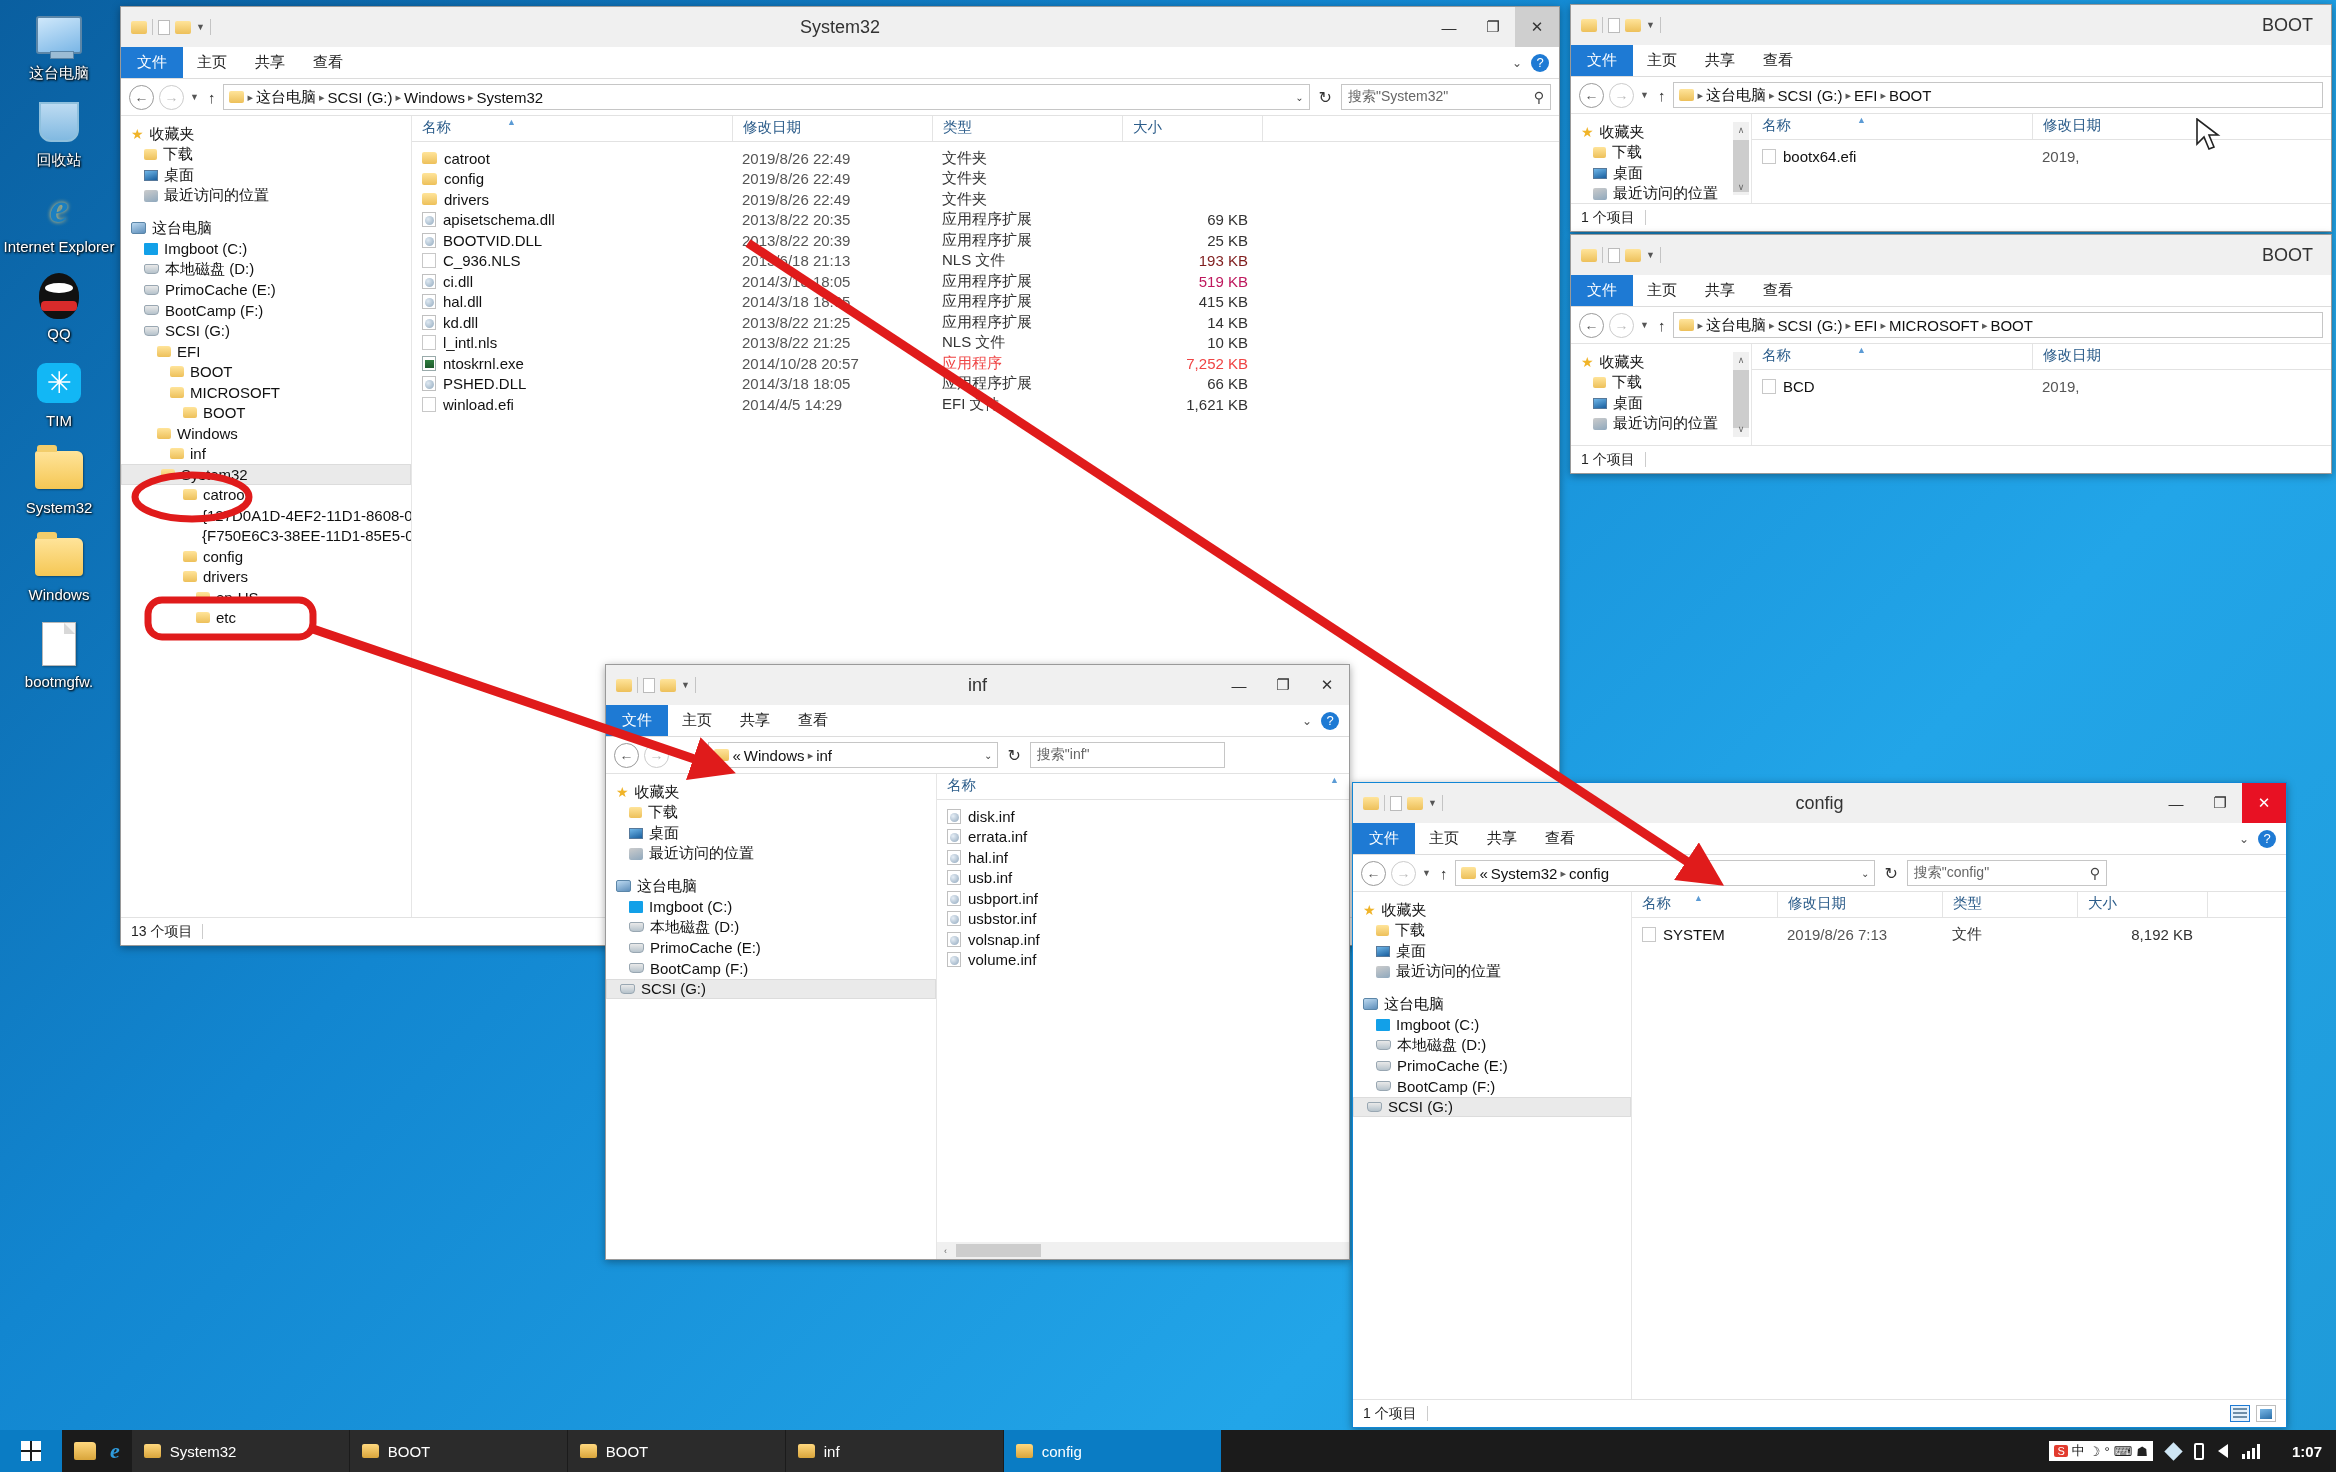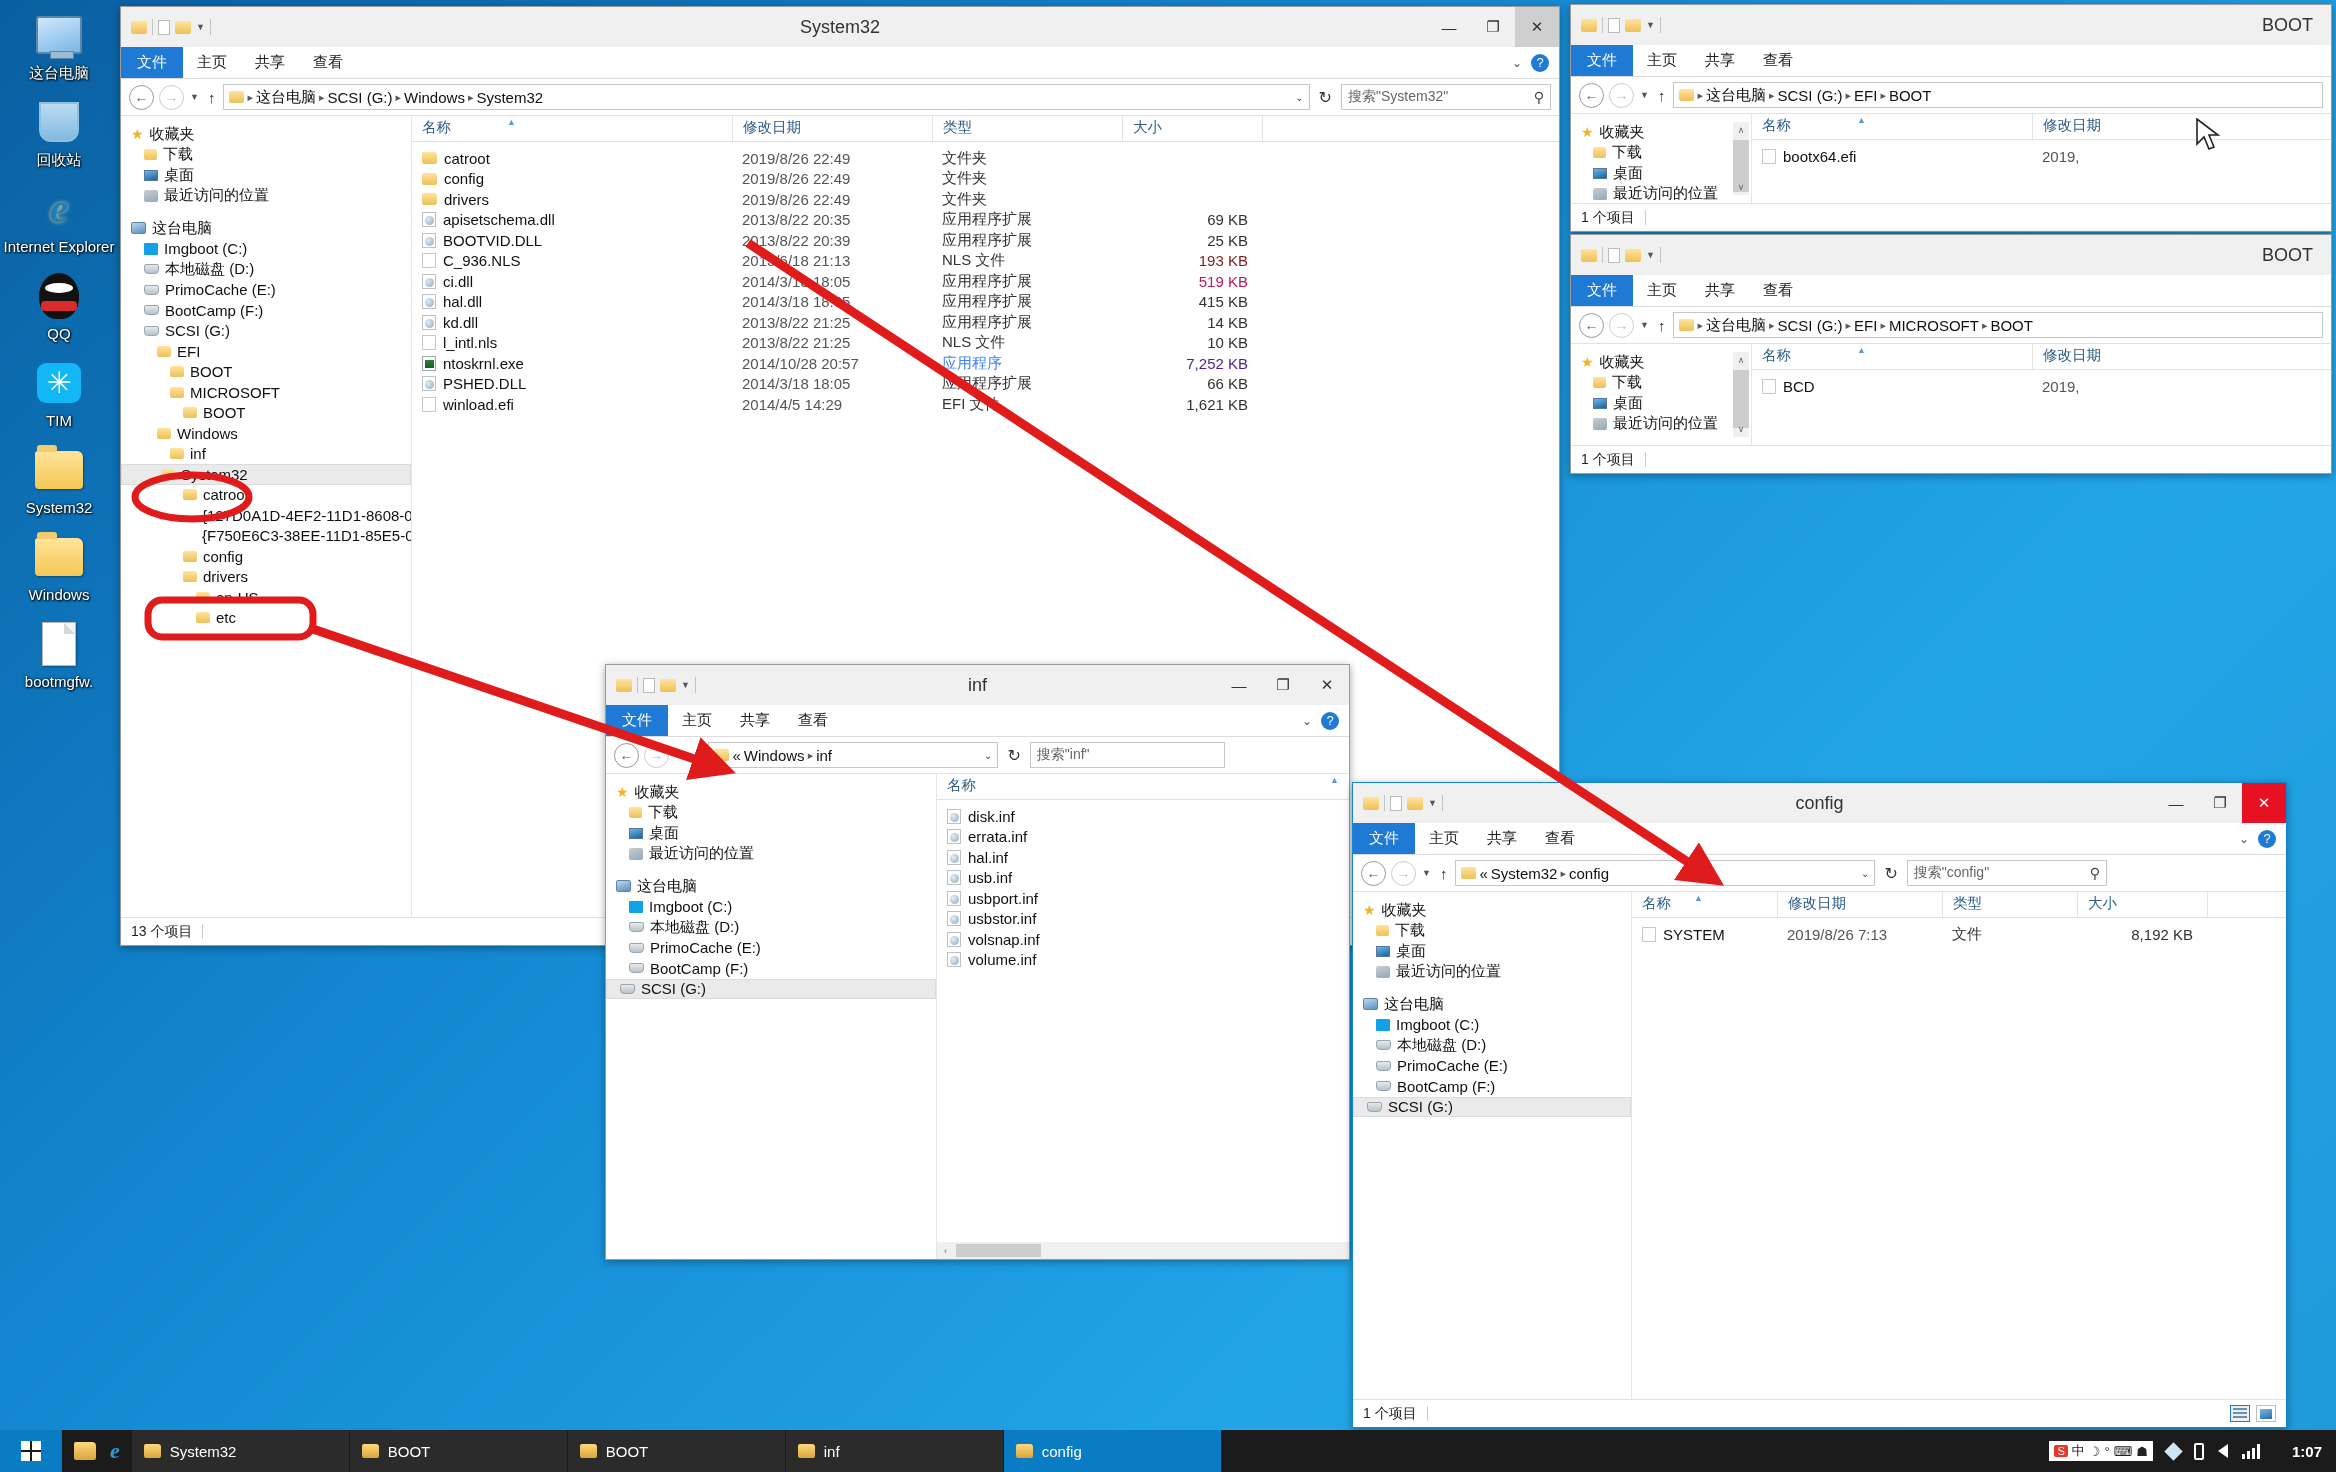--- a/index.html
+++ b/index.html
@@ -476,22 +476,22 @@
               <div class="cell" style="width:200px;color:#555">2013/8/22 21:25</div>
               <div class="cell" style="width:190px;color:#333">NLS 文件</div>
               <div class="cell size" style="width:140px;color:#333">10 KB</div>
             </div>
             <div class="row">
               <div class="cell name" style="width:320px">
                 <span class="fi exe"></span>
                 <span>ntoskrnl.exe</span>
               </div>
               <div class="cell" style="width:200px;color:#555">2014/10/28 20:57</div>
-              <div class="cell" style="width:190px;color:#3b82f6">应用程序</div>
-              <div class="cell size" style="width:140px;color:#4c1d95">7,252 KB</div>
+              <div class="cell" style="width:190px;color:#ef4444">应用程序</div>
+              <div class="cell size" style="width:140px;color:#ef4444">7,252 KB</div>
             </div>
             <div class="row">
               <div class="cell name" style="width:320px">
                 <span class="fi dll"></span>
                 <span>PSHED.DLL</span>
               </div>
               <div class="cell" style="width:200px;color:#555">2014/3/18 18:05</div>
               <div class="cell" style="width:190px;color:#333">应用程序扩展</div>
               <div class="cell size" style="width:140px;color:#333">66 KB</div>
             </div>

